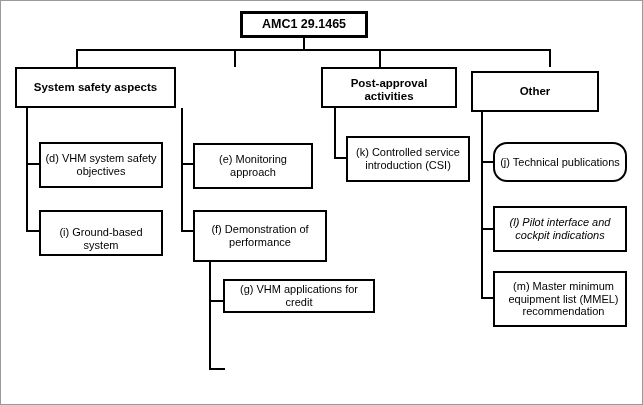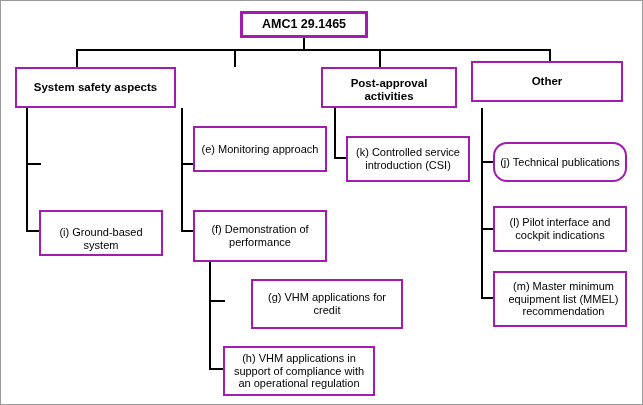--- a/index.html
+++ b/index.html
@@ -18,21 +18,21 @@
     width: 643px;
     height: 405px;
     background: #ffffff;
     border: 1px solid #9a9a9a;
     box-sizing: border-box;
   }
   .node {
     position: absolute;
     box-sizing: border-box;
     background: #ffffff;
-    border: 2px solid #a21caf;
+    border: 2px solid #000000;
     display: flex;
     align-items: center;
     justify-content: center;
     text-align: center;
     color: #000000;
     line-height: 1.18;
     padding: 2px 4px;
   }
   .node.root {
     font-weight: bold;
@@ -85,43 +85,43 @@
     <div class="line h" style="left: 480px; top: 296px; width: 14px;"></div>
     <div class="node root" style="left: 239px; top: 10px; width: 128px; height: 27px;">
       <span>AMC1 29.1465</span>
     </div>
     <div class="node cat" style="left: 14px; top: 66px; width: 161px; height: 41px;">
       <span>System safety aspects</span>
     </div>
     <div class="node cat" style="left: 320px; top: 66px; width: 136px; height: 41px; align-items: flex-end;">
       <span>Post-approval activities</span>
     </div>
-    <div class="node cat" style="left: 470px; top: 60px; width: 152px; height: 41px;">
+    <div class="node cat" style="left: 470px; top: 70px; width: 128px; height: 41px;">
       <span>Other</span>
+    </div>
+    <div class="node leaf" style="left: 38px; top: 141px; width: 124px; height: 46px;">
+      <span>(d) VHM system safety objectives</span>
     </div>
     <div class="node leaf" style="left: 38px; top: 209px; width: 124px; height: 46px; align-items: flex-end;">
       <span>(i) Ground-based system</span>
     </div>
-    <div class="node leaf" style="left: 192px; top: 125px; width: 134px; height: 46px;">
+    <div class="node leaf" style="left: 192px; top: 142px; width: 120px; height: 46px;">
       <span>(e) Monitoring approach</span>
     </div>
     <div class="node leaf" style="left: 192px; top: 209px; width: 134px; height: 52px;">
       <span>(f) Demonstration of performance</span>
     </div>
-    <div class="node leaf" style="left: 222px; top: 278px; width: 152px; height: 50px; margin-left: 28px;">
+    <div class="node leaf" style="left: 222px; top: 278px; width: 152px; height: 34px;">
       <span>(g) VHM applications for credit</span>
-    </div>
-    <div class="node leaf" style="left: 222px; top: 345px; width: 152px; height: 50px;">
-      <span>(h) VHM applications in support of compliance with an operational regulation</span>
     </div>
     <div class="node leaf" style="left: 345px; top: 135px; width: 124px; height: 46px;">
       <span>(k) Controlled service introduction (CSI)</span>
     </div>
     <div class="node leaf" style="left: 492px; top: 141px; width: 134px; height: 40px; border-radius: 14px;">
       <span>(j) Technical publications</span>
     </div>
-    <div class="node leaf" style="left: 492px; top: 205px; width: 134px; height: 46px;">
+    <div class="node leaf" style="left: 492px; top: 205px; width: 134px; height: 46px; font-style: italic;">
       <span>(l) Pilot interface and cockpit indications</span>
     </div>
     <div class="node leaf" style="left: 492px; top: 270px; width: 134px; height: 56px; padding-left: 11px;">
       <span>(m) Master minimum equipment list (MMEL) recommendation</span>
     </div>
   </div>
 
 </body></html>

